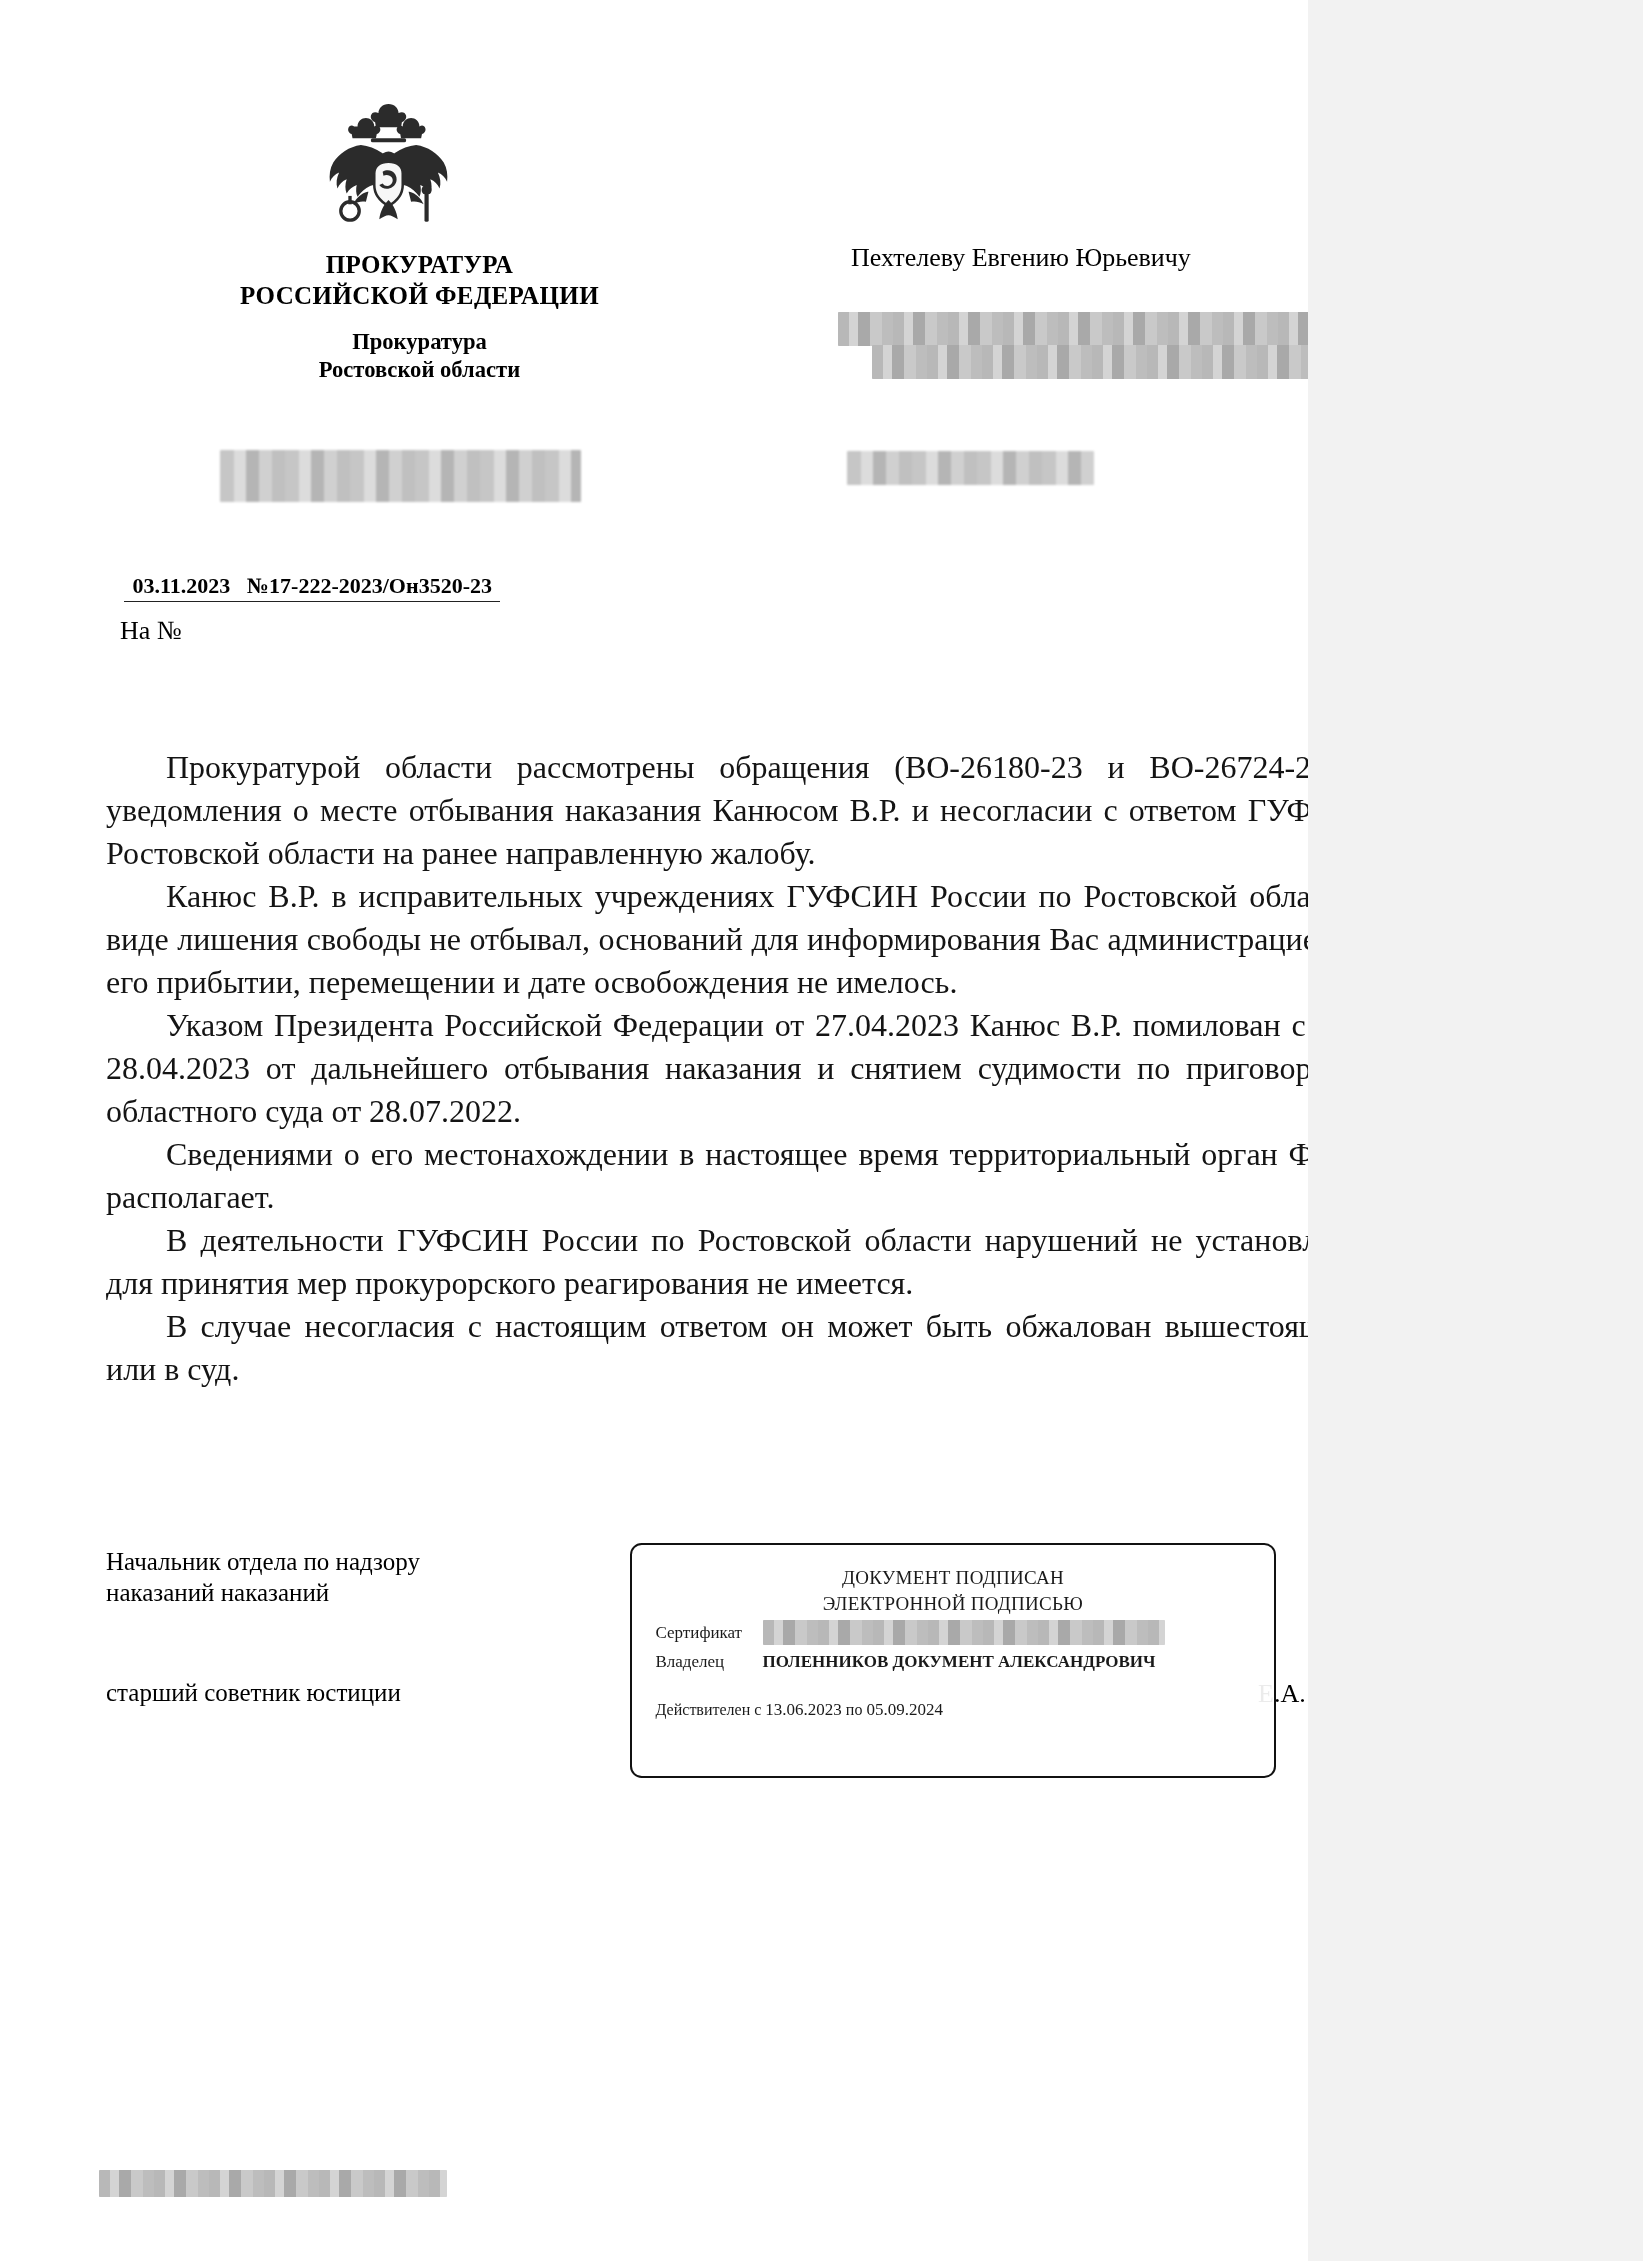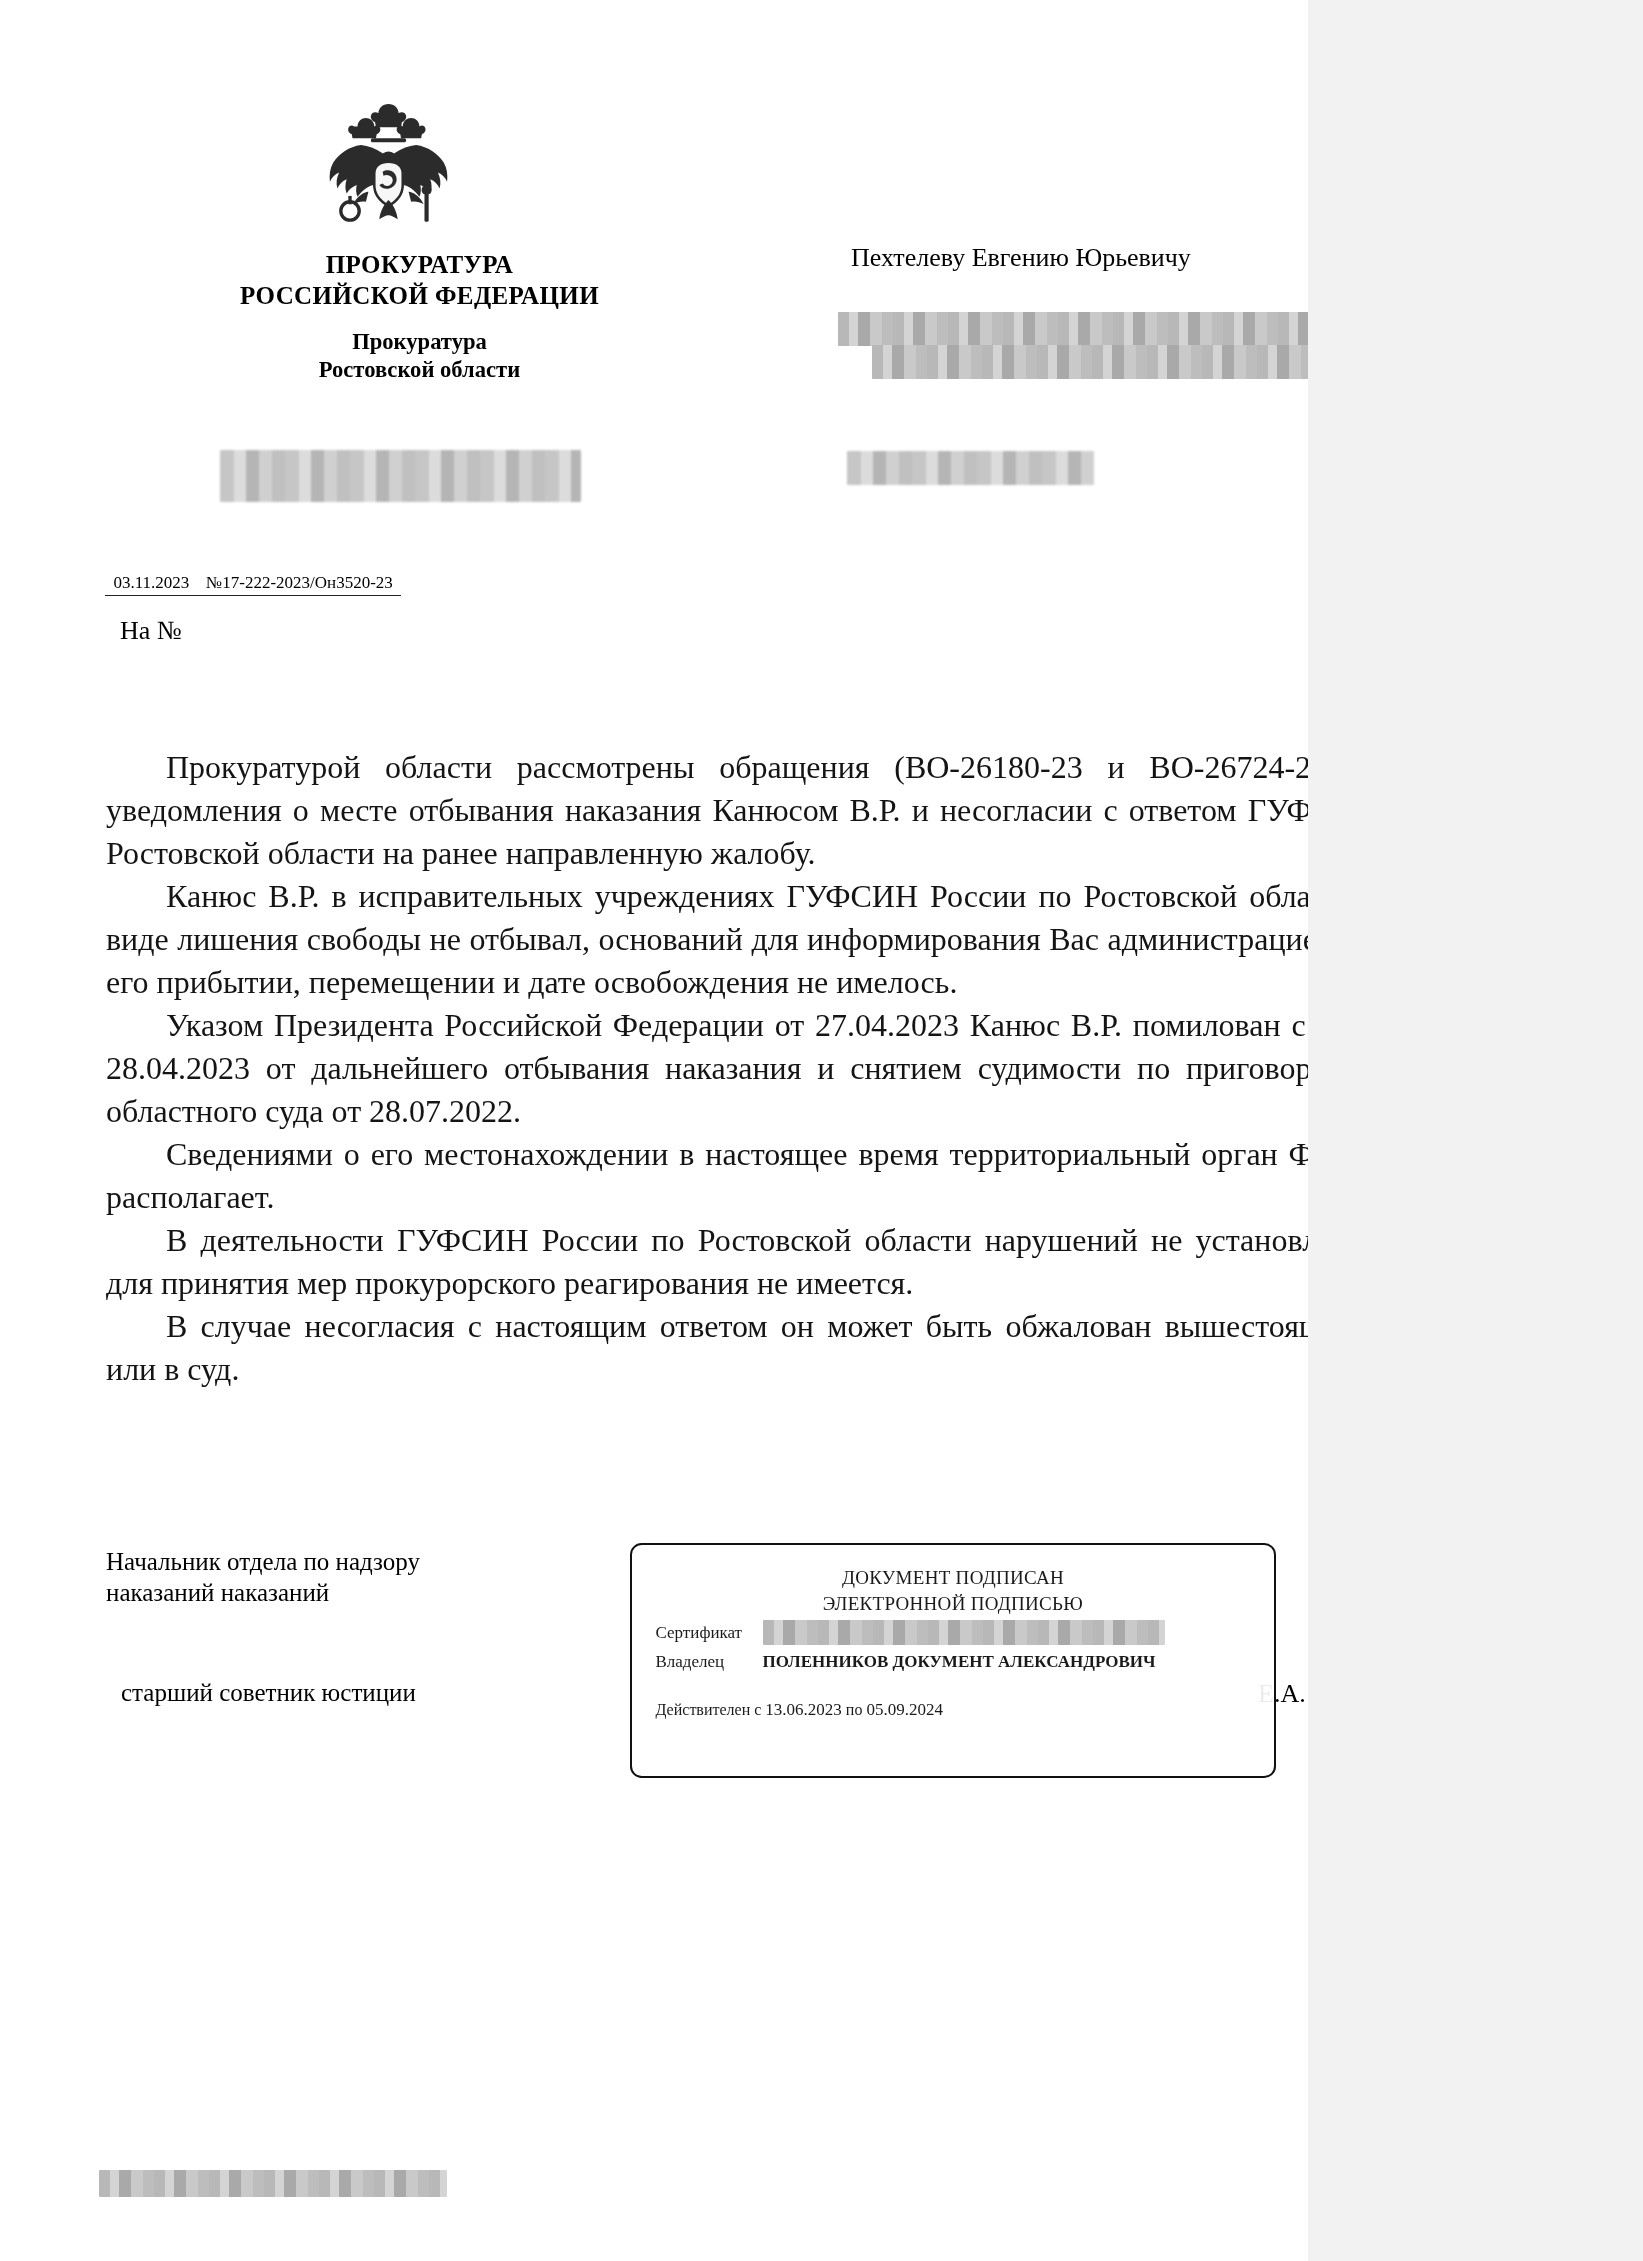--- a/index.html
+++ b/index.html
@@ -112,24 +112,25 @@
     position: absolute;
     left: 847px;
     top: 451px;
     width: 247px;
     height: 34px;
   }
 
   
   .datenum {
     position: absolute;
-    left: 105px;
+    left: 124px;
     top: 573px;
-    font-size: 17px;
+    font-size: 22px;
     white-space: nowrap;
+    font-weight: bold;
   }
   .datenum .u {
     border-bottom: 1.7px solid #222;
     padding: 0 8.4px 1.7px 8.4px;
     display: inline-block;
   }
   .na-n {
     position: absolute;
     left: 120px;
     top: 616px;
@@ -156,21 +157,21 @@
   .sig-title {
     position: absolute;
     left: 106px;
     top: 1547px;
     font-size: 25px;
     line-height: 1.22;
     width: 537px;
   }
   .sig-rank {
     position: absolute;
-    left: 121px;
+    left: 106px;
     top: 1679px;
     font-size: 25px;
   }
   .sig-name {
     position: absolute;
     left: 1258px;
     top: 1679px;
     font-size: 26px;
     white-space: nowrap;
   }

